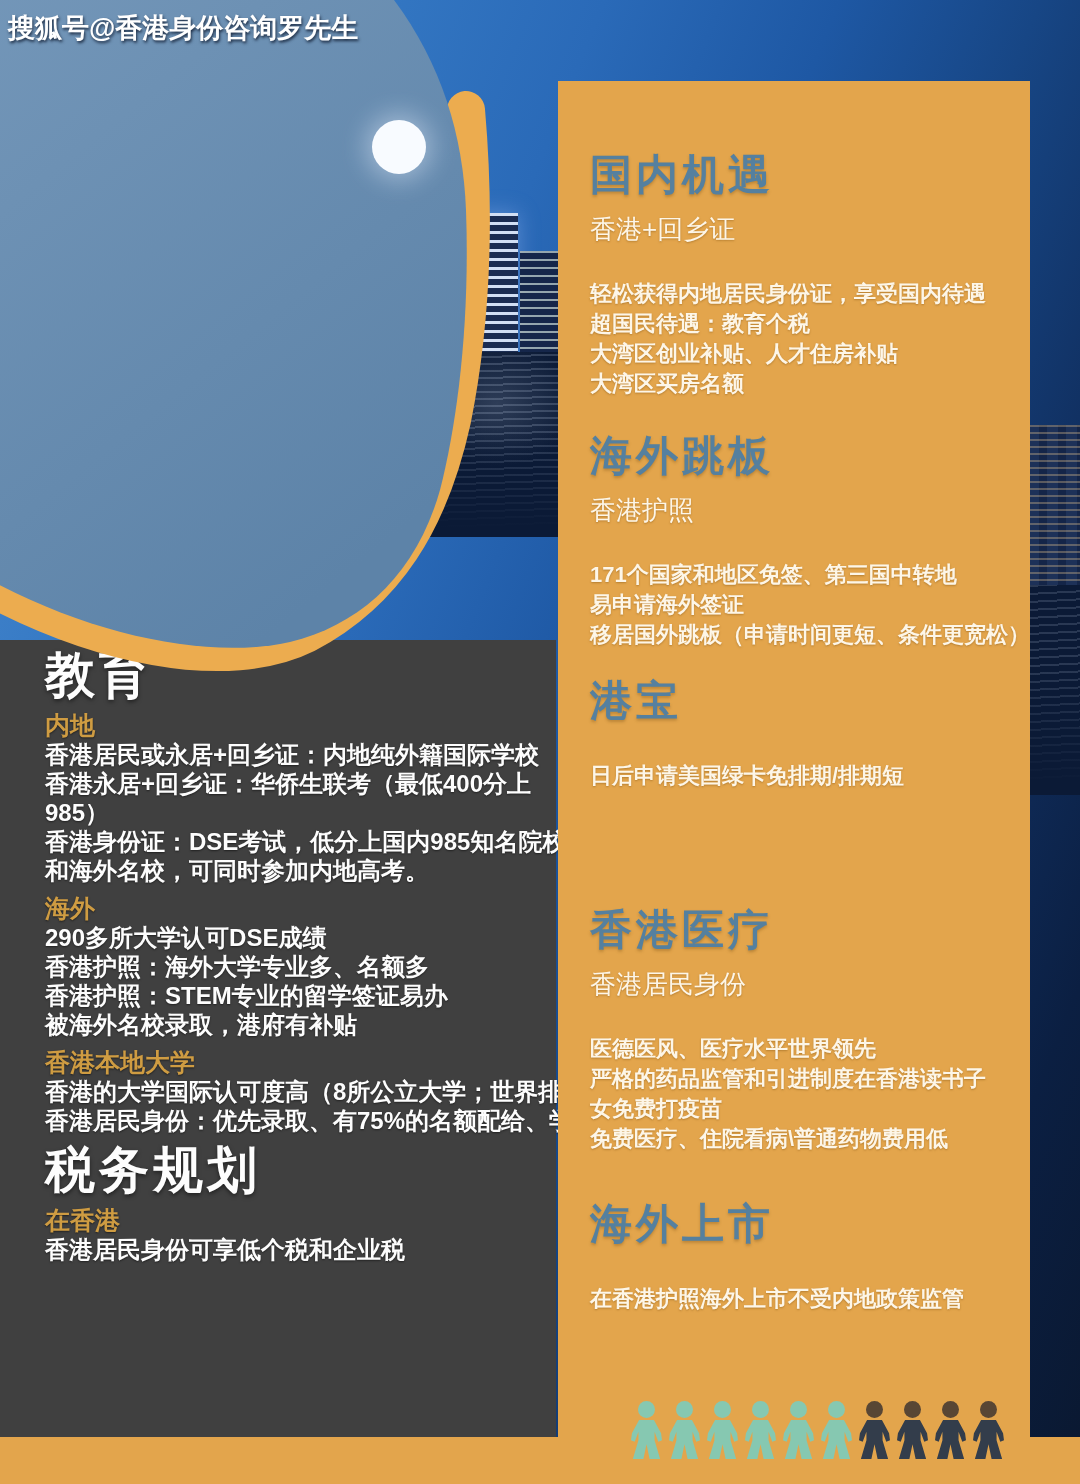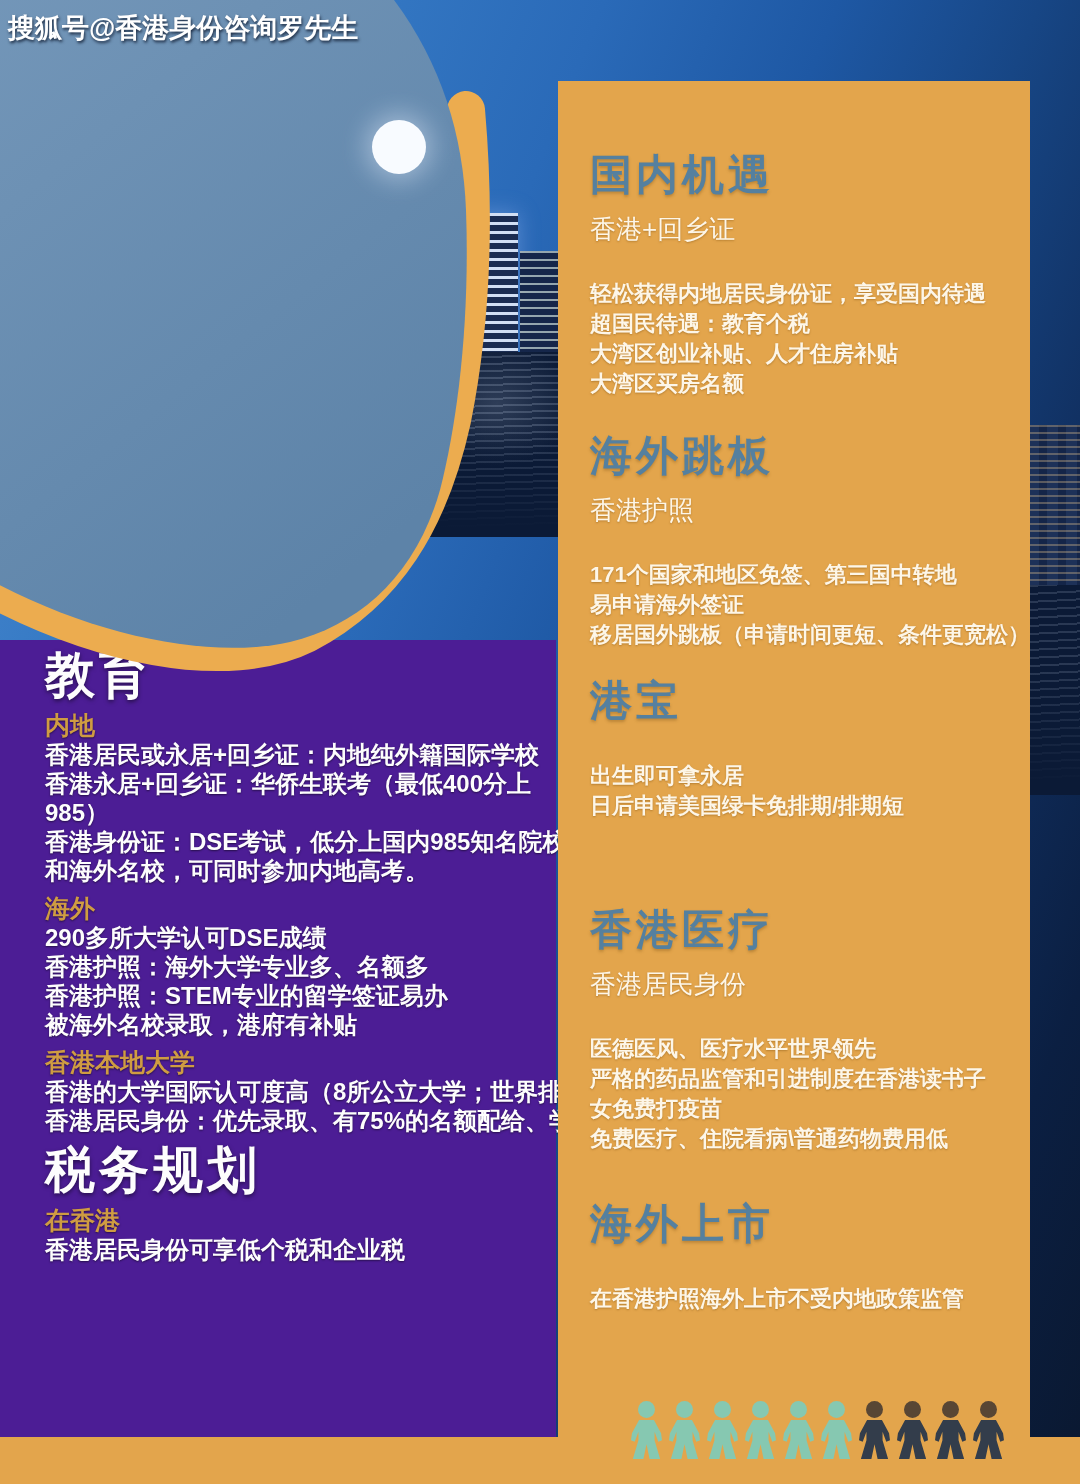--- a/index.html
+++ b/index.html
@@ -41,21 +41,21 @@
         background:#f8fbff;box-shadow:0 0 26px 6px rgba(230,240,255,.45);}
   .title{position:absolute;z-index:6;left:70px;top:128px;font-weight:bold;
          font-size:118px;line-height:150px;letter-spacing:12px;}
   .title .t1,.title .t3{color:#fdfdfd;text-shadow:0 4px 10px rgba(10,25,50,.35);}
   .title .t2{color:#1d2d48;text-shadow:0 3px 8px rgba(10,25,50,.25);}
   
   .watermark{position:absolute;z-index:10;left:8px;top:10px;color:#ffffff;font-weight:bold;
              font-size:27px;text-shadow:1px 2px 3px rgba(10,20,40,.8);}
   
   .left-panel{position:absolute;z-index:3;left:0;top:640px;width:556px;height:797px;
-              background:#4c1d95;box-sizing:border-box;padding:8px 10px 0 45px;color:#fff;}
+              background:#404040;box-sizing:border-box;padding:8px 10px 0 45px;color:#fff;}
   .lhead{font-size:50px;line-height:54px;font-weight:bold;color:#fdfdfd;margin:0 0 8px 0;
          text-shadow:0 2px 4px rgba(0,0,0,.5);letter-spacing:4px;}
   .lhead.second{margin-top:6px;}
   .group{margin:0 0 8px 0;}
   .label{font-size:25px;line-height:30px;font-weight:bold;color:#cf9c42;
          text-shadow:0 1px 2px rgba(0,0,0,.5);}
   .left-panel .ln{font-size:24px;line-height:29px;font-weight:bold;color:#fdfdfd;
                   white-space:nowrap;text-shadow:0 1px 2px rgba(0,0,0,.5);}
   
   .right-panel{position:absolute;z-index:3;left:558px;top:52px;width:472px;height:1432px;
@@ -147,21 +147,20 @@
       <div class="rbody">
         <div class="ln">171个国家和地区免签、第三国中转地</div>
         <div class="ln">易申请海外签证</div>
         <div class="ln">移居国外跳板（申请时间更短、条件更宽松）</div>
       </div>
     </div>
     <div class="rsec rs3 no-sub">
       <div class="rhead">港宝</div>
 
       <div class="rbody">
-        <div class="ln">出生即可拿永居</div>
         <div class="ln">日后申请美国绿卡免排期/排期短</div>
       </div>
     </div>
     <div class="rsec rs4">
       <div class="rhead">香港医疗</div>
       <div class="sub">香港居民身份</div>
       <div class="rbody">
         <div class="ln">医德医风、医疗水平世界领先</div>
         <div class="ln">严格的药品监管和引进制度在香港读书子</div>
         <div class="ln">女免费打疫苗</div>

